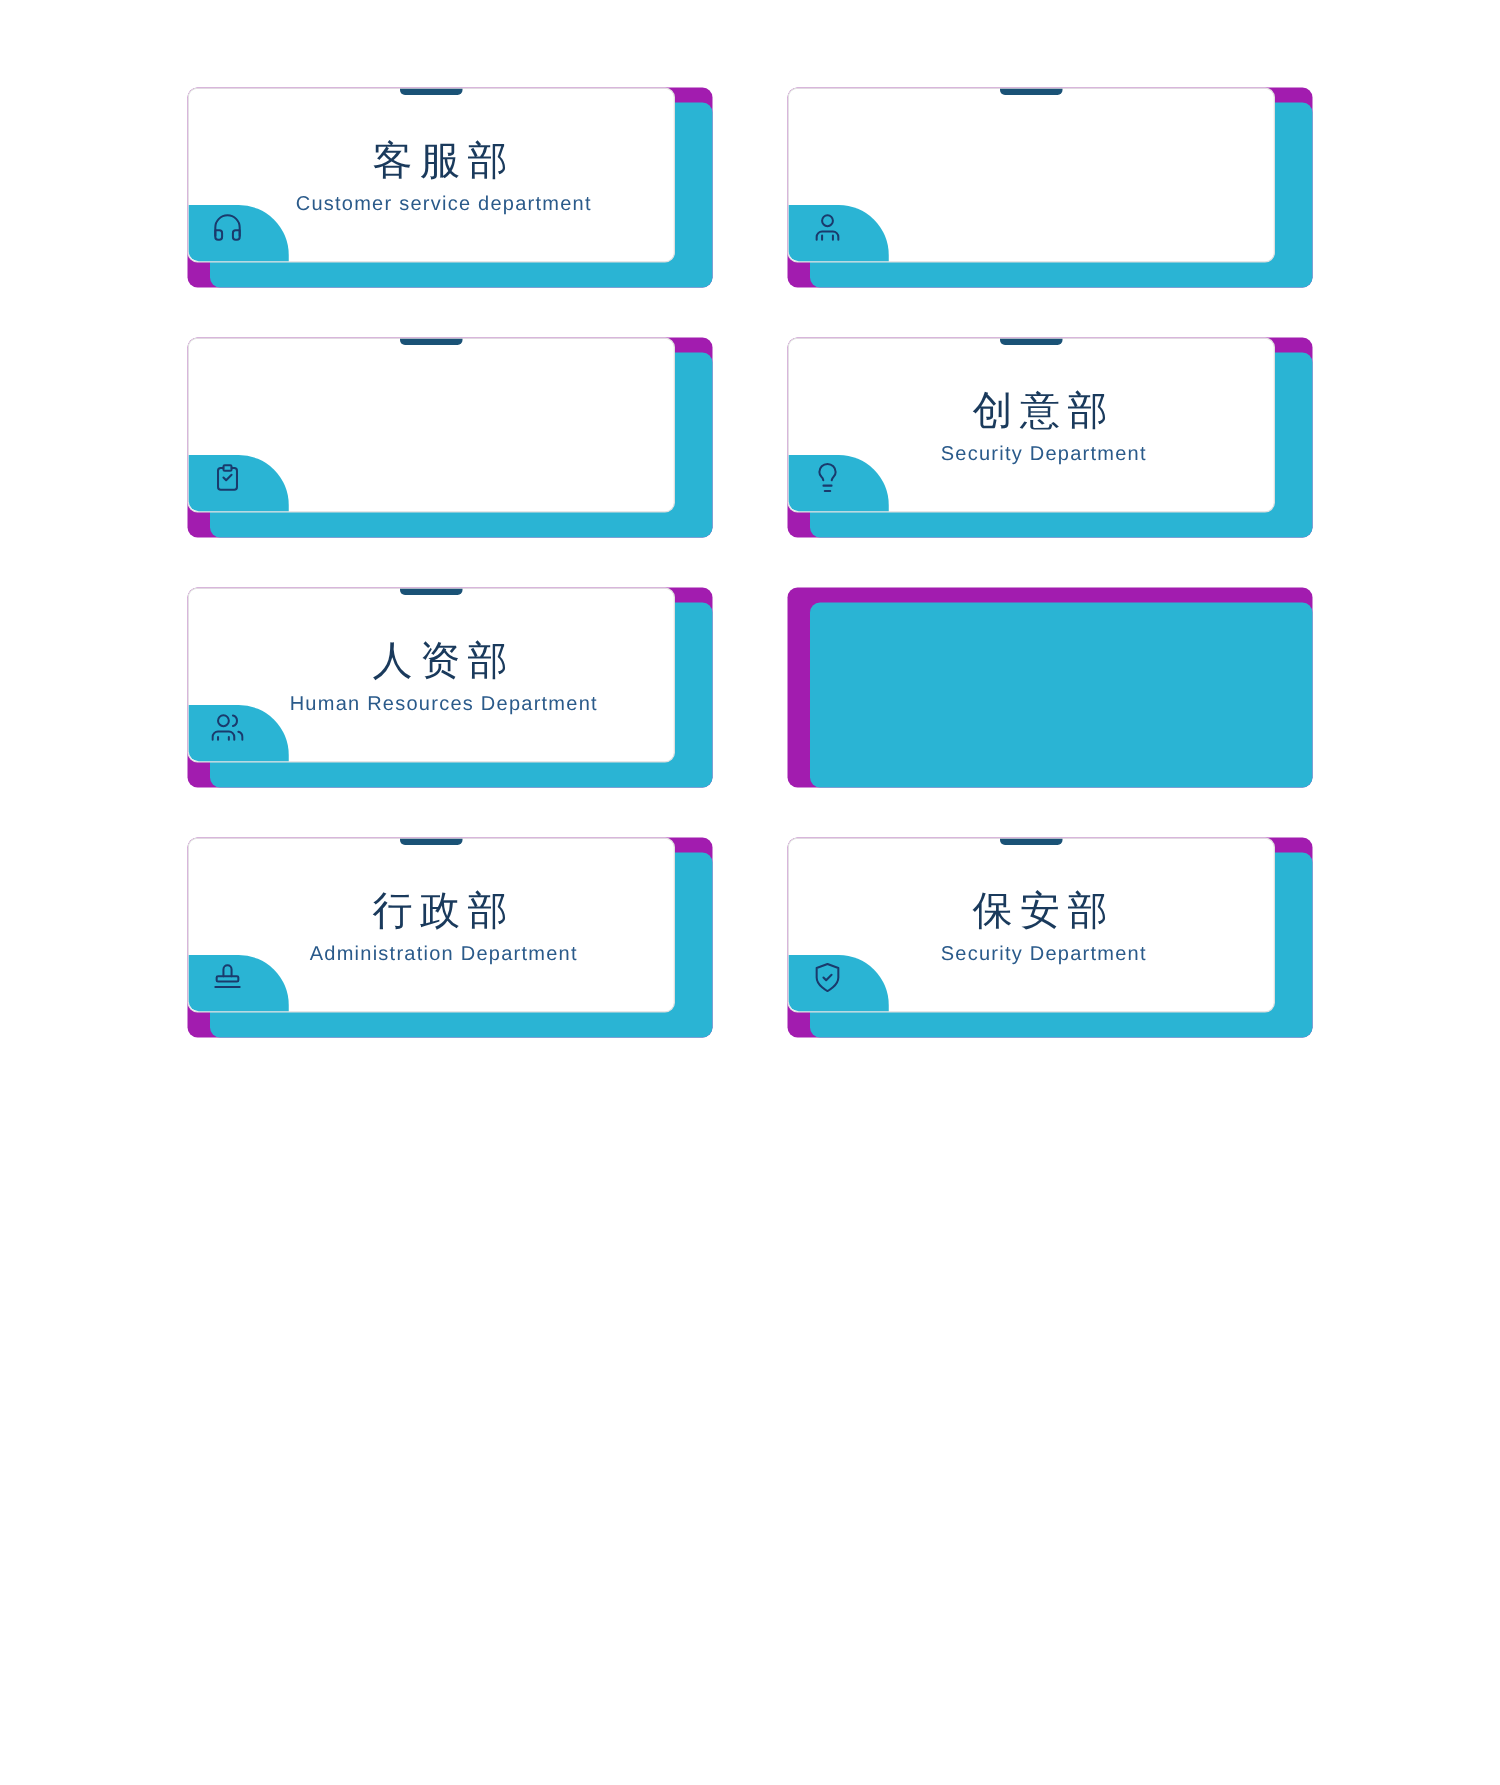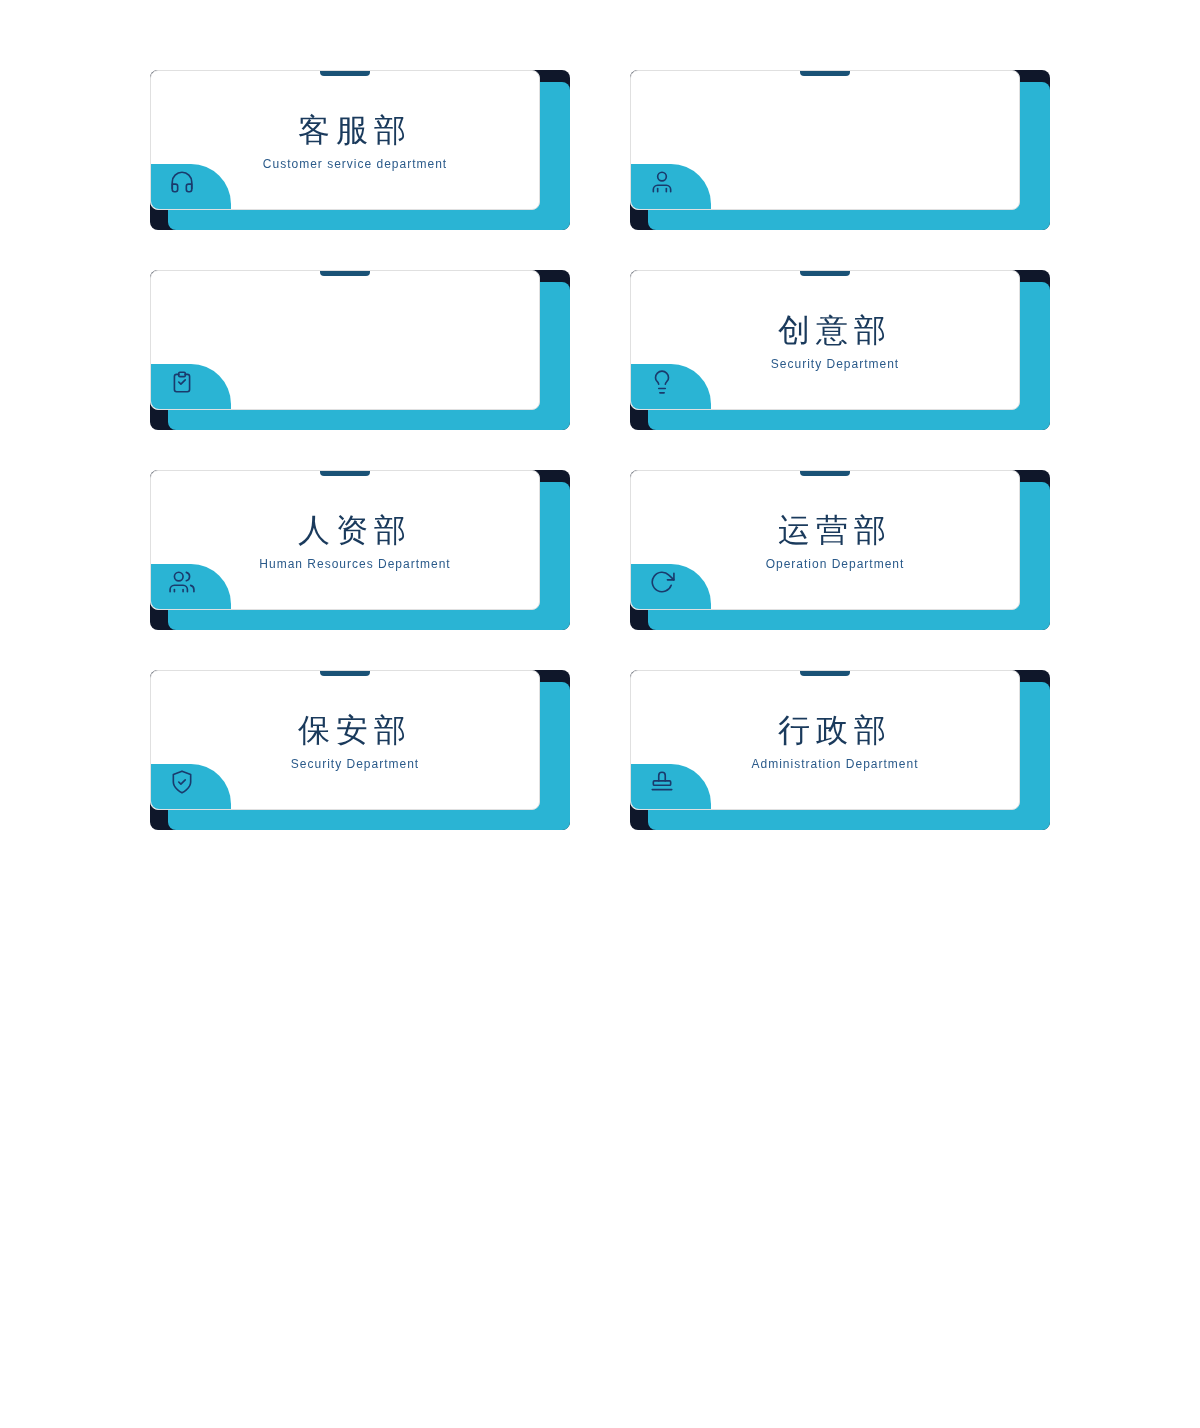--- a/index.html
+++ b/index.html
@@ -26,21 +26,21 @@
       grid-template-columns: 1fr 1fr;
       gap: 40px 60px;
       width: 100%;
       max-width: 900px;
       margin: 0 auto;
     }
     .dept-card {
       position: relative;
       width: 100%;
       height: 160px;
-      background: #0f172a;
+      background: #a21caf;
       border-radius: 8px;
       overflow: visible;
     }
     
     .card-inner {
       position: absolute;
       top: 0;
       left: 0;
       right: 30px;
       bottom: 20px;
@@ -97,21 +97,21 @@
       width: 100%;
     }
     .card-title-cn {
       font-size: 32px;
       font-weight: 500;
       color: #1a3a5c;
       letter-spacing: 6px;
       margin-bottom: 4px;
     }
     .card-title-en {
-      font-size: 12px;
+      font-size: 16px;
       color: #2a5a8a;
       letter-spacing: 1px;
     }
     .card-icon {
       position: absolute;
       bottom: 10px;
       left: 18px;
       z-index: 5;
       color: #1a5276;
       font-size: 22px;
@@ -185,52 +185,42 @@
               <circle cx="9" cy="7" r="4"></circle>
               <path d="M23 21v-2a4 4 0 0 0-3-3.87"></path>
               <path d="M16 3.13a4 4 0 0 1 0 7.75"></path>
               <line x1="5" y1="21" x2="5" y2="19"></line>
               <line x1="13" y1="21" x2="13" y2="19"></line>
             </svg></div>
     </div>
   </div>
       <div class="dept-card">
     <div class="card-bg"></div>
-    <div class="card-inner">
-      <div class="card-text-area">
-        <div class="card-title-cn">运营部</div>
-        <div class="card-title-en">Operation Department</div>
-      </div>
-      <div class="card-icon"><svg width="26" height="26" viewBox="0 0 24 24" fill="none" stroke="#1a3a6c" stroke-width="1.5" stroke-linecap="round" stroke-linejoin="round">
-              <path d="M23 4v6h-6"></path>
-              <path d="M20.49 15a9 9 0 1 1-2.12-9.36L23 10"></path>
-            </svg></div>
-    </div>
-  </div>
-      <div class="dept-card">
-    <div class="card-bg"></div>
-    <div class="card-inner">
-      <div class="card-text-area">
-        <div class="card-title-cn">保安部</div>
-        <div class="card-title-en">Security Department</div>
-      </div>
-      <div class="card-icon"><svg width="26" height="26" viewBox="0 0 24 24" fill="none" stroke="#1a3a6c" stroke-width="1.5" stroke-linecap="round" stroke-linejoin="round">
-              <path d="M12 22s8-4 8-10V5l-8-3-8 3v7c0 6 8 10 8 10z"></path>
-              <path d="M9 12l2 2 4-4"></path>
-            </svg></div>
-    </div>
   </div>
       <div class="dept-card">
     <div class="card-bg"></div>
     <div class="card-inner">
       <div class="card-text-area">
         <div class="card-title-cn">行政部</div>
         <div class="card-title-en">Administration Department</div>
       </div>
       <div class="card-icon"><svg width="26" height="26" viewBox="0 0 24 24" fill="none" stroke="#1a3a6c" stroke-width="1.5" stroke-linecap="round" stroke-linejoin="round">
               <path d="M9 11V6a3 3 0 0 1 6 0v5"></path>
               <path d="M5 11h14a1 1 0 0 1 1 1v2a1 1 0 0 1-1 1H5a1 1 0 0 1-1-1v-2a1 1 0 0 1 1-1z"></path>
               <line x1="3" y1="19" x2="21" y2="19"></line>
             </svg></div>
     </div>
   </div>
+      <div class="dept-card">
+    <div class="card-bg"></div>
+    <div class="card-inner">
+      <div class="card-text-area">
+        <div class="card-title-cn">保安部</div>
+        <div class="card-title-en">Security Department</div>
+      </div>
+      <div class="card-icon"><svg width="26" height="26" viewBox="0 0 24 24" fill="none" stroke="#1a3a6c" stroke-width="1.5" stroke-linecap="round" stroke-linejoin="round">
+              <path d="M12 22s8-4 8-10V5l-8-3-8 3v7c0 6 8 10 8 10z"></path>
+              <path d="M9 12l2 2 4-4"></path>
+            </svg></div>
+    </div>
+  </div>
     </div>
 </div>
 
 </body></html>

